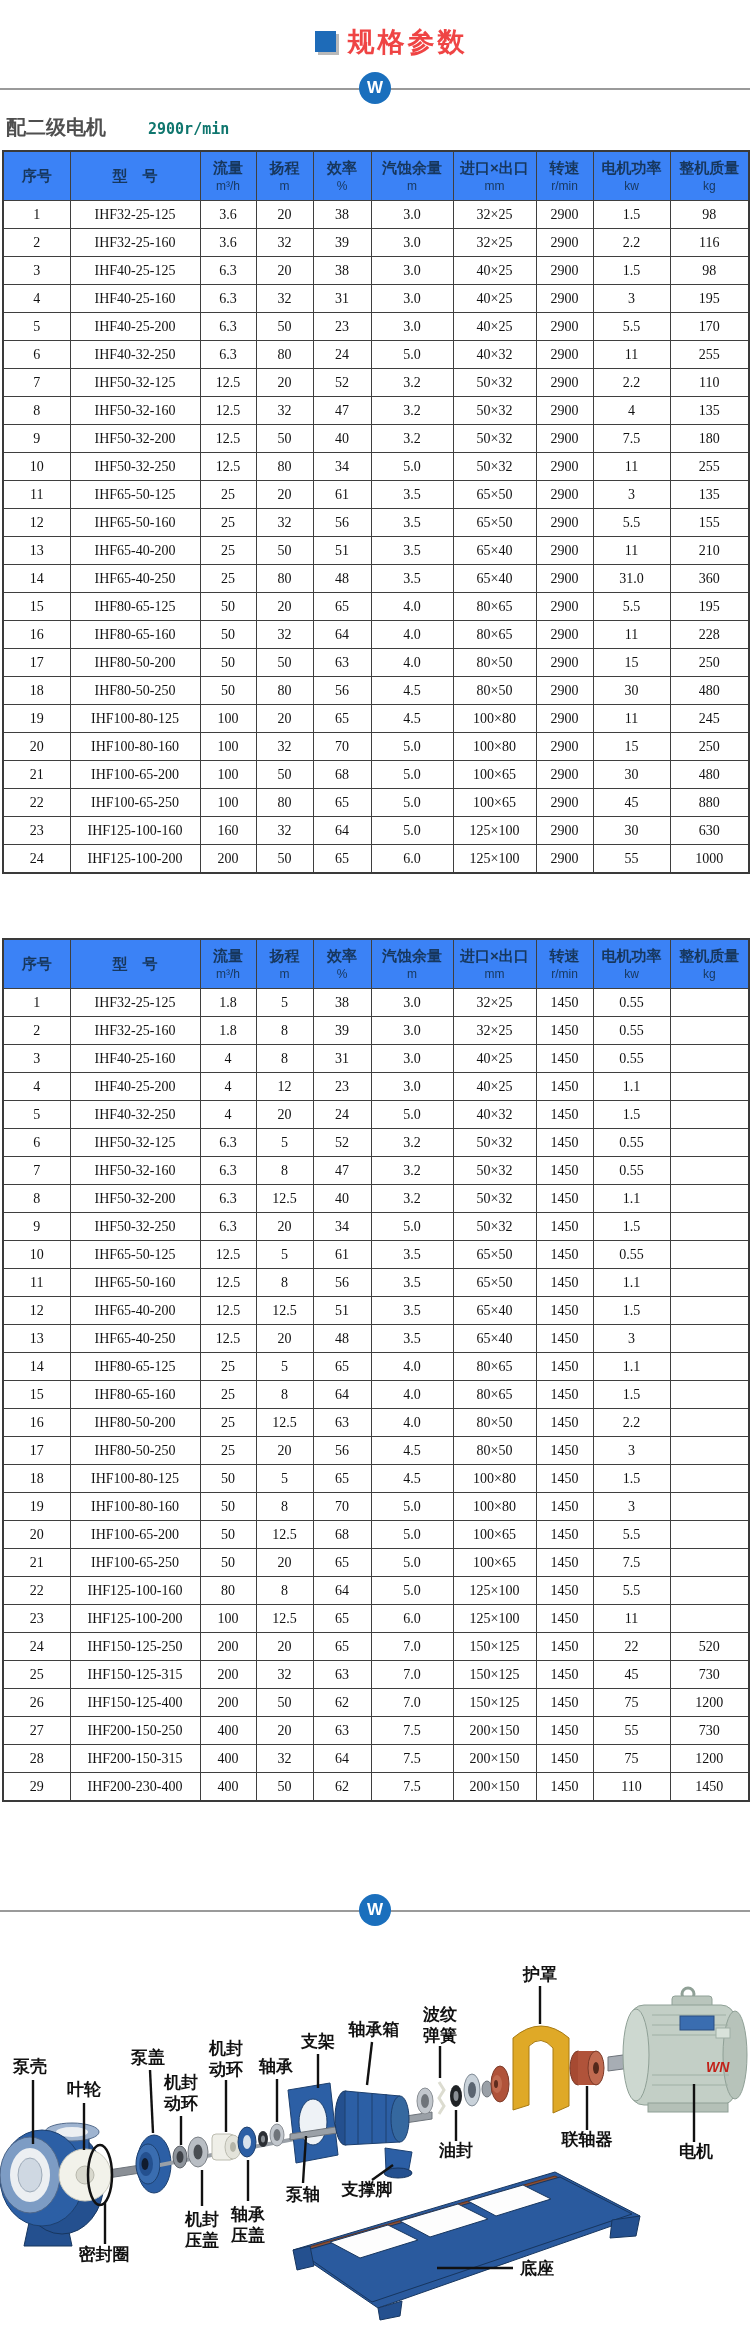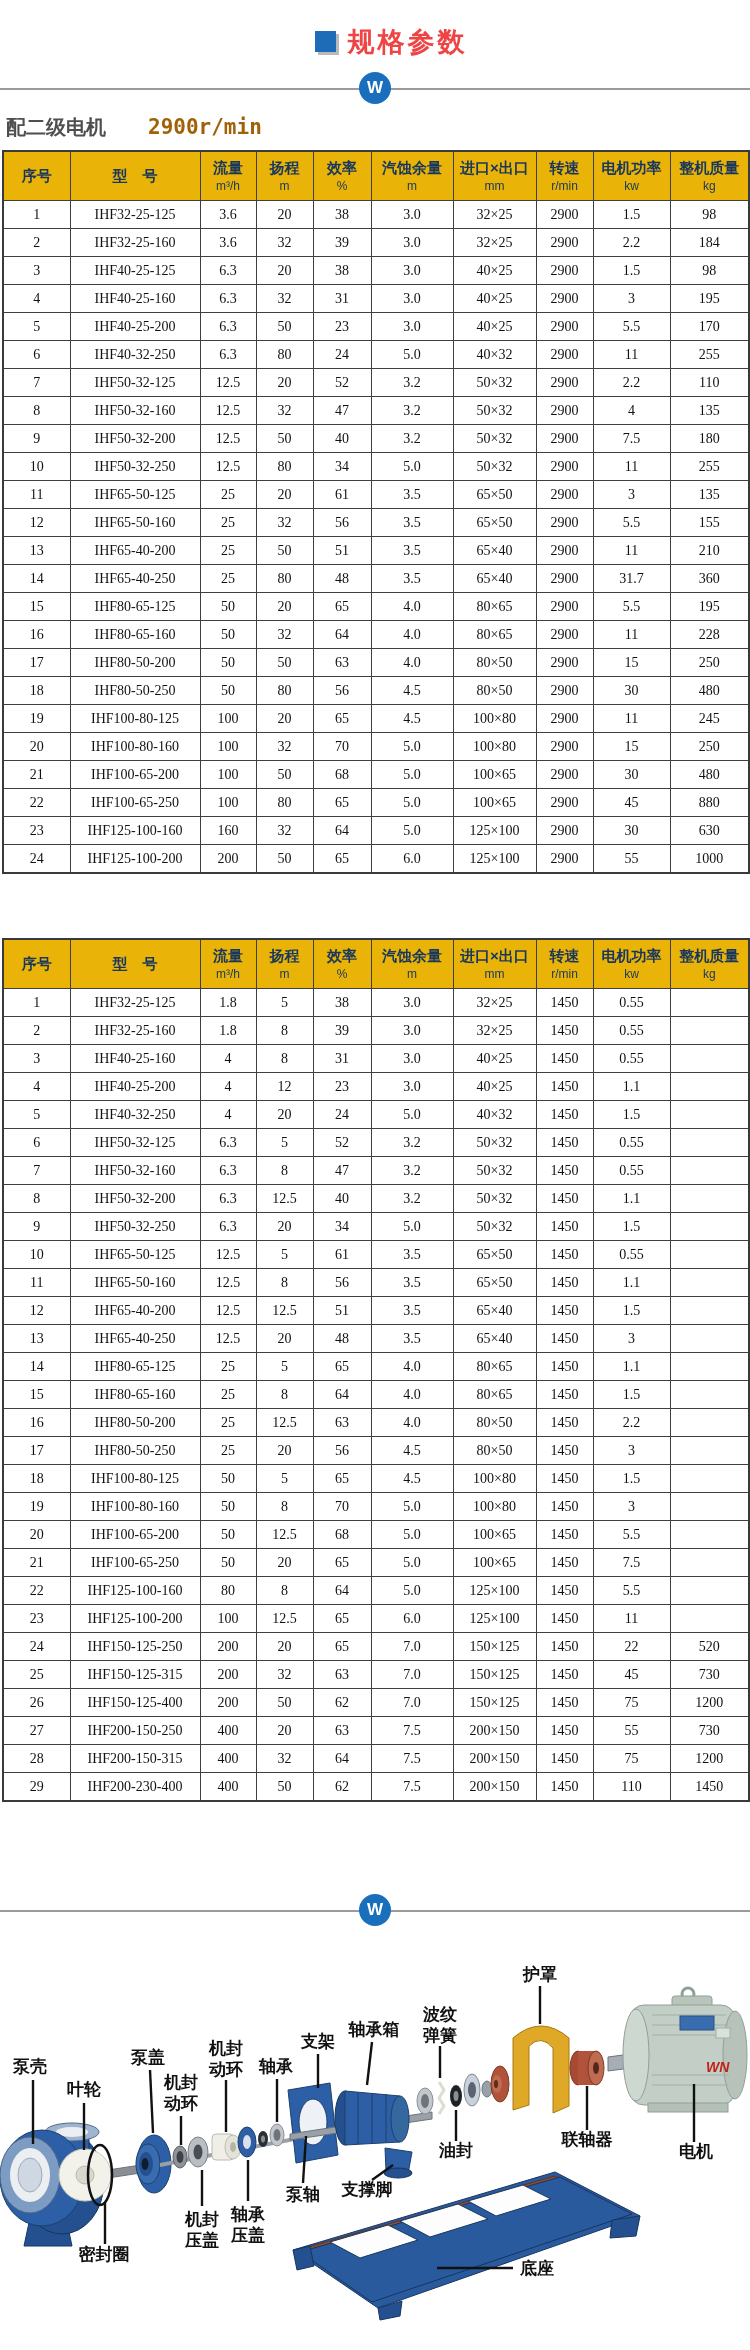--- a/index.html
+++ b/index.html
@@ -9,26 +9,26 @@
   
   .big-title{position:absolute;left:16px;width:750px;text-align:center;font-size:27px;font-weight:bold;color:#ef4444;letter-spacing:3px;}
   .big-title .sq{display:inline-block;width:21px;height:21px;background:#1e6bb8;box-shadow:3px 3px 0 #b9b9b9;margin-right:12px;vertical-align:-1px;}
 
   
   .divider{position:absolute;left:0;width:750px;height:0;border-top:2px solid #9a9a9a;}
   .w-badge{position:absolute;width:32px;height:32px;border-radius:50%;background:#1a6fbd;color:#ffffff;font-weight:bold;font-size:17px;line-height:32px;text-align:center;}
 
   
   .sec-head{position:absolute;left:6px;font-size:20px;font-weight:bold;color:#4f4f4f;white-space:nowrap;}
-  .sec-head .speed{font-family:"DejaVu Sans Mono",monospace;color:#a16207;margin-left:42px;font-size:21px;}
+  .sec-head .speed{font-family:"DejaVu Sans Mono",monospace;color:#0f766e;margin-left:42px;font-size:15px;}
 
   
   table.spec{position:absolute;left:2px;width:746px;border-collapse:collapse;table-layout:fixed;
              border:2px solid #3a3a3a;}
-  table.spec th{background:#eab308;color:#17375d;border:1px solid #3f3f3f;height:48px;padding:0;
+  table.spec th{background:#3b82f6;color:#17375d;border:1px solid #3f3f3f;height:48px;padding:0;
                 font-size:15px;font-weight:bold;vertical-align:middle;}
   table.spec th .h-unit{font-size:12px;font-weight:normal;margin-top:1px;}
   table.spec td{border:1px solid #3f3f3f;height:27px;padding:0;text-align:center;
                 font-family:"Liberation Serif",serif;font-size:14px;color:#111111;background:#ffffff;}
 
   
   #diagram{position:absolute;left:0;top:1920px;}
   .part-label{font-family:"Liberation Sans",sans-serif;font-size:17px;font-weight:bold;fill:#111111;text-anchor:middle;}
   .leader{stroke:#111111;stroke-width:2.4;}
 </style>
@@ -118,21 +118,21 @@
         <tr>
           <td>2</td>
           <td>IHF32-25-160</td>
           <td>3.6</td>
           <td>32</td>
           <td>39</td>
           <td>3.0</td>
           <td>32×25</td>
           <td>2900</td>
           <td>2.2</td>
-          <td>184</td>
+          <td>116</td>
         </tr>
         <tr>
           <td>3</td>
           <td>IHF40-25-125</td>
           <td>6.3</td>
           <td>20</td>
           <td>38</td>
           <td>3.0</td>
           <td>40×25</td>
           <td>2900</td>
@@ -261,21 +261,21 @@
         </tr>
         <tr>
           <td>14</td>
           <td>IHF65-40-250</td>
           <td>25</td>
           <td>80</td>
           <td>48</td>
           <td>3.5</td>
           <td>65×40</td>
           <td>2900</td>
-          <td>31.7</td>
+          <td>31.0</td>
           <td>360</td>
         </tr>
         <tr>
           <td>15</td>
           <td>IHF80-65-125</td>
           <td>50</td>
           <td>20</td>
           <td>65</td>
           <td>4.0</td>
           <td>80×65</td>

